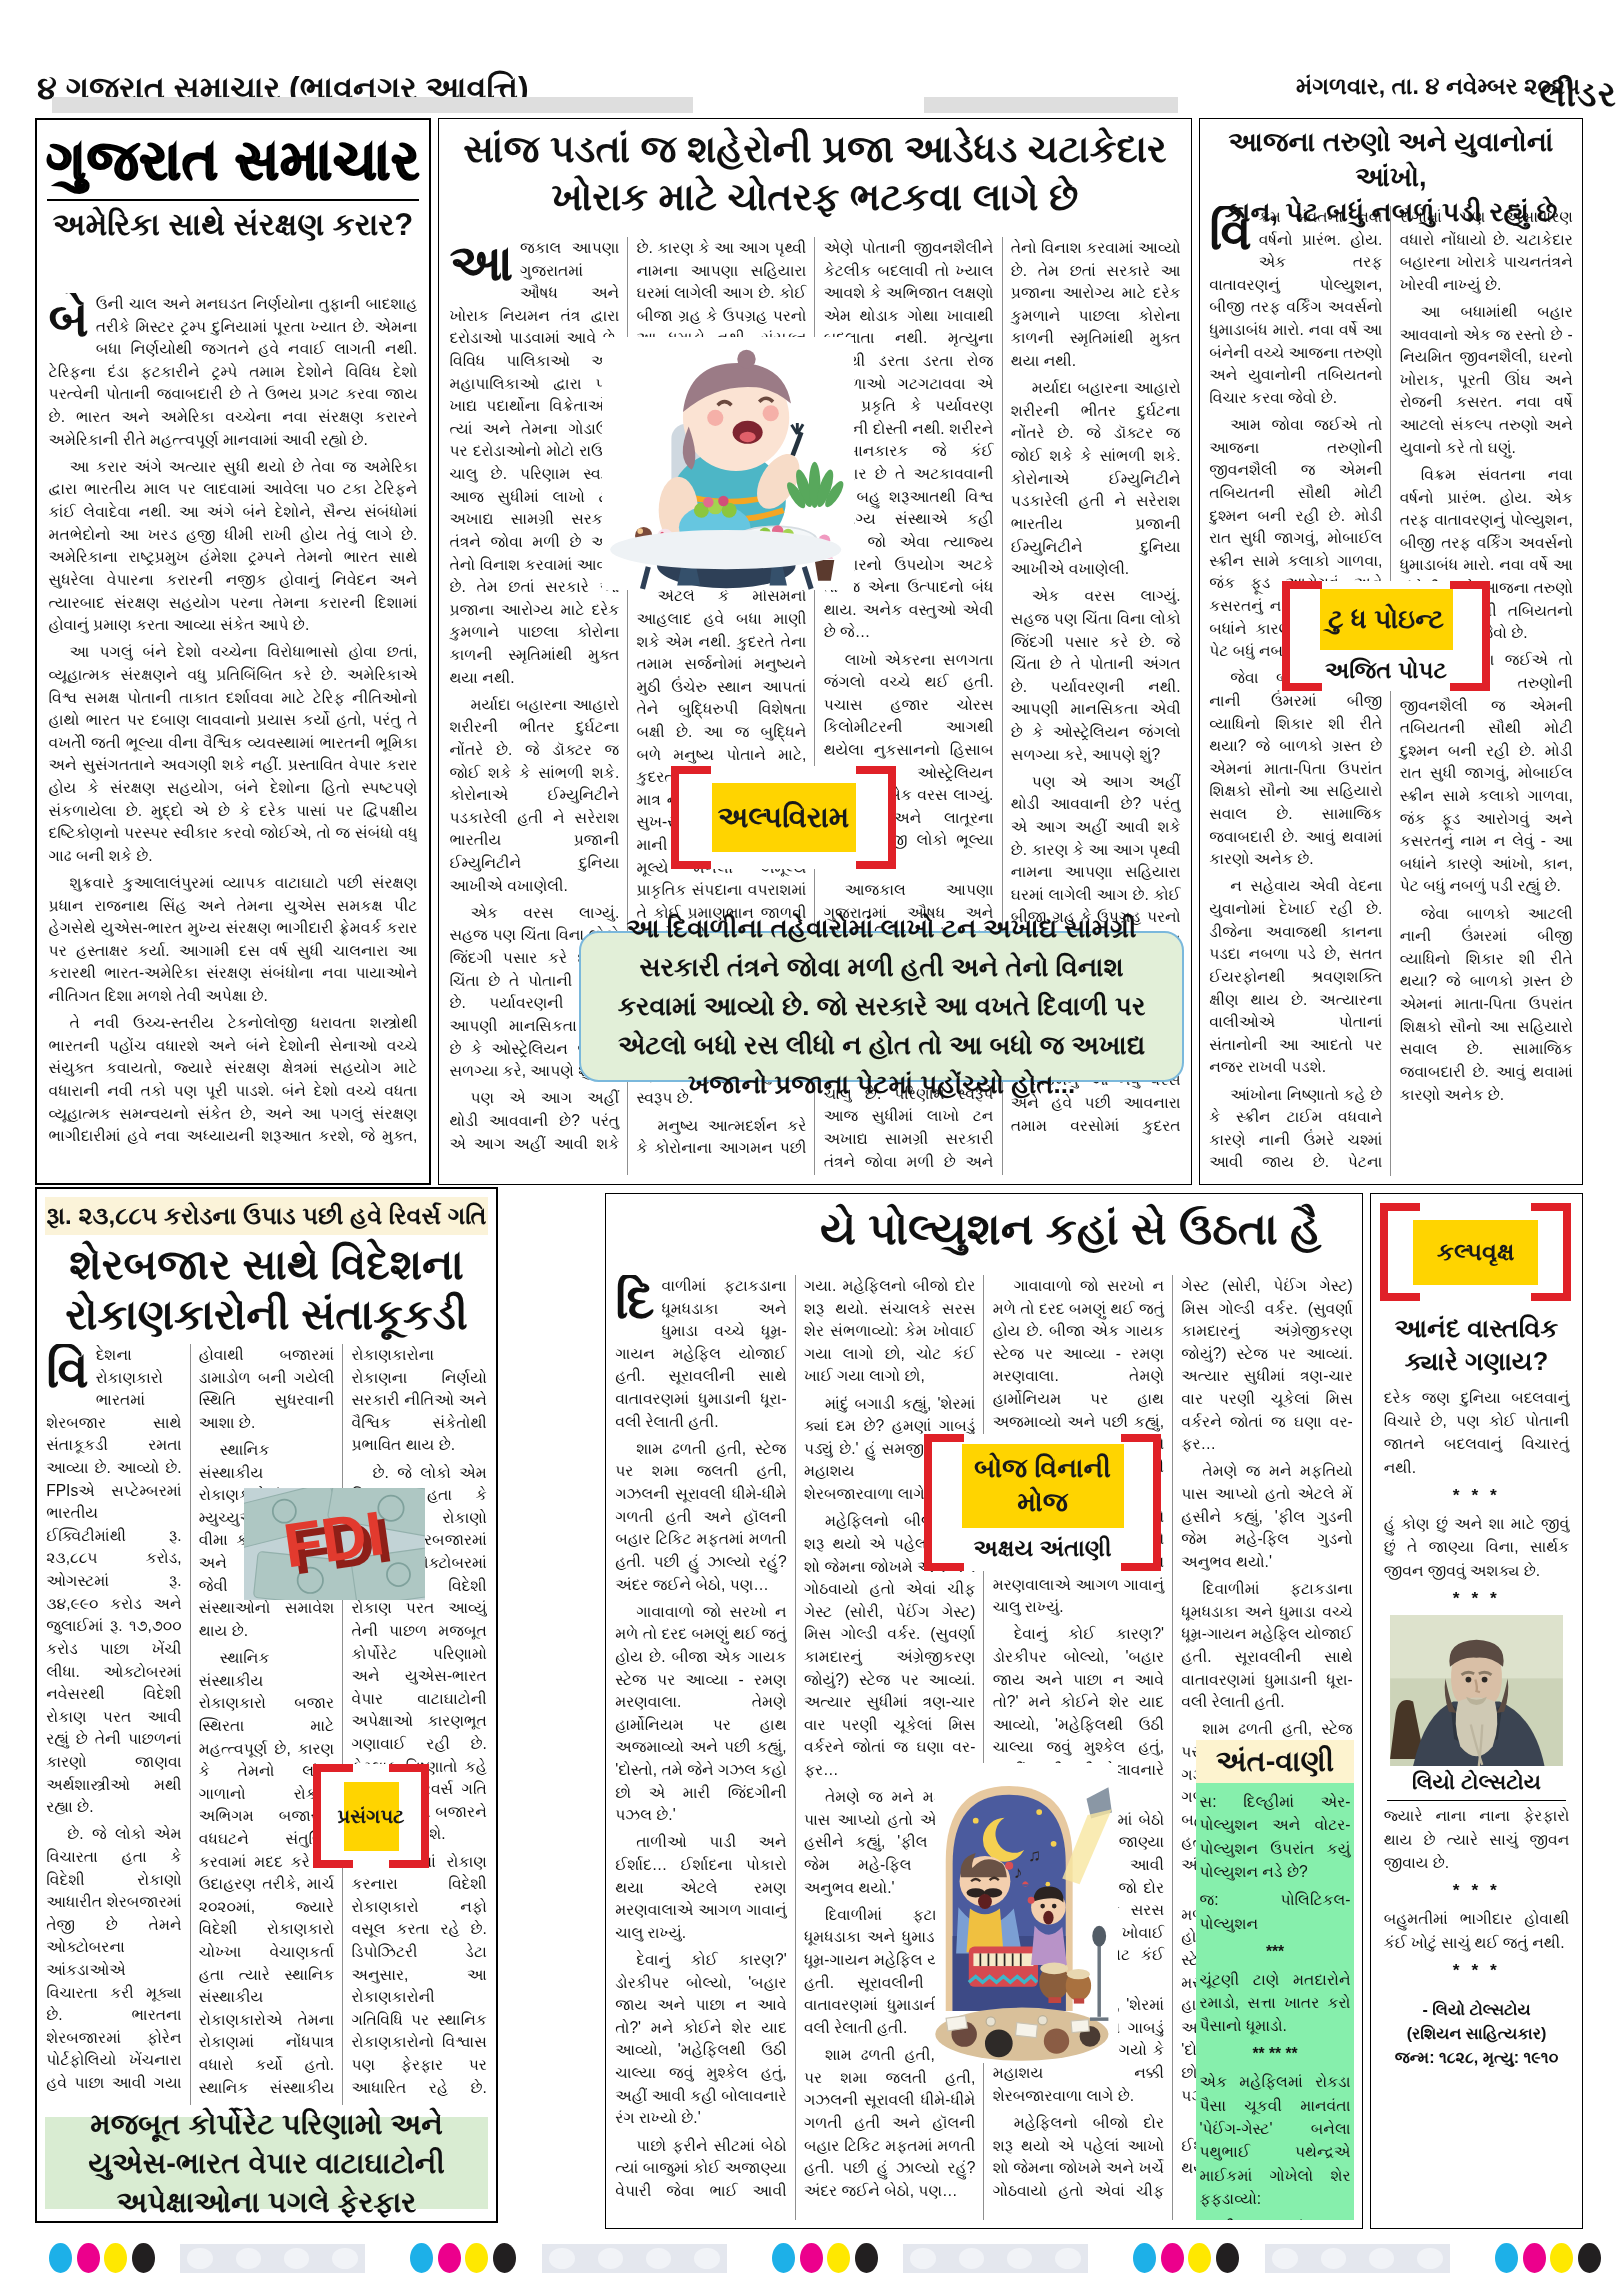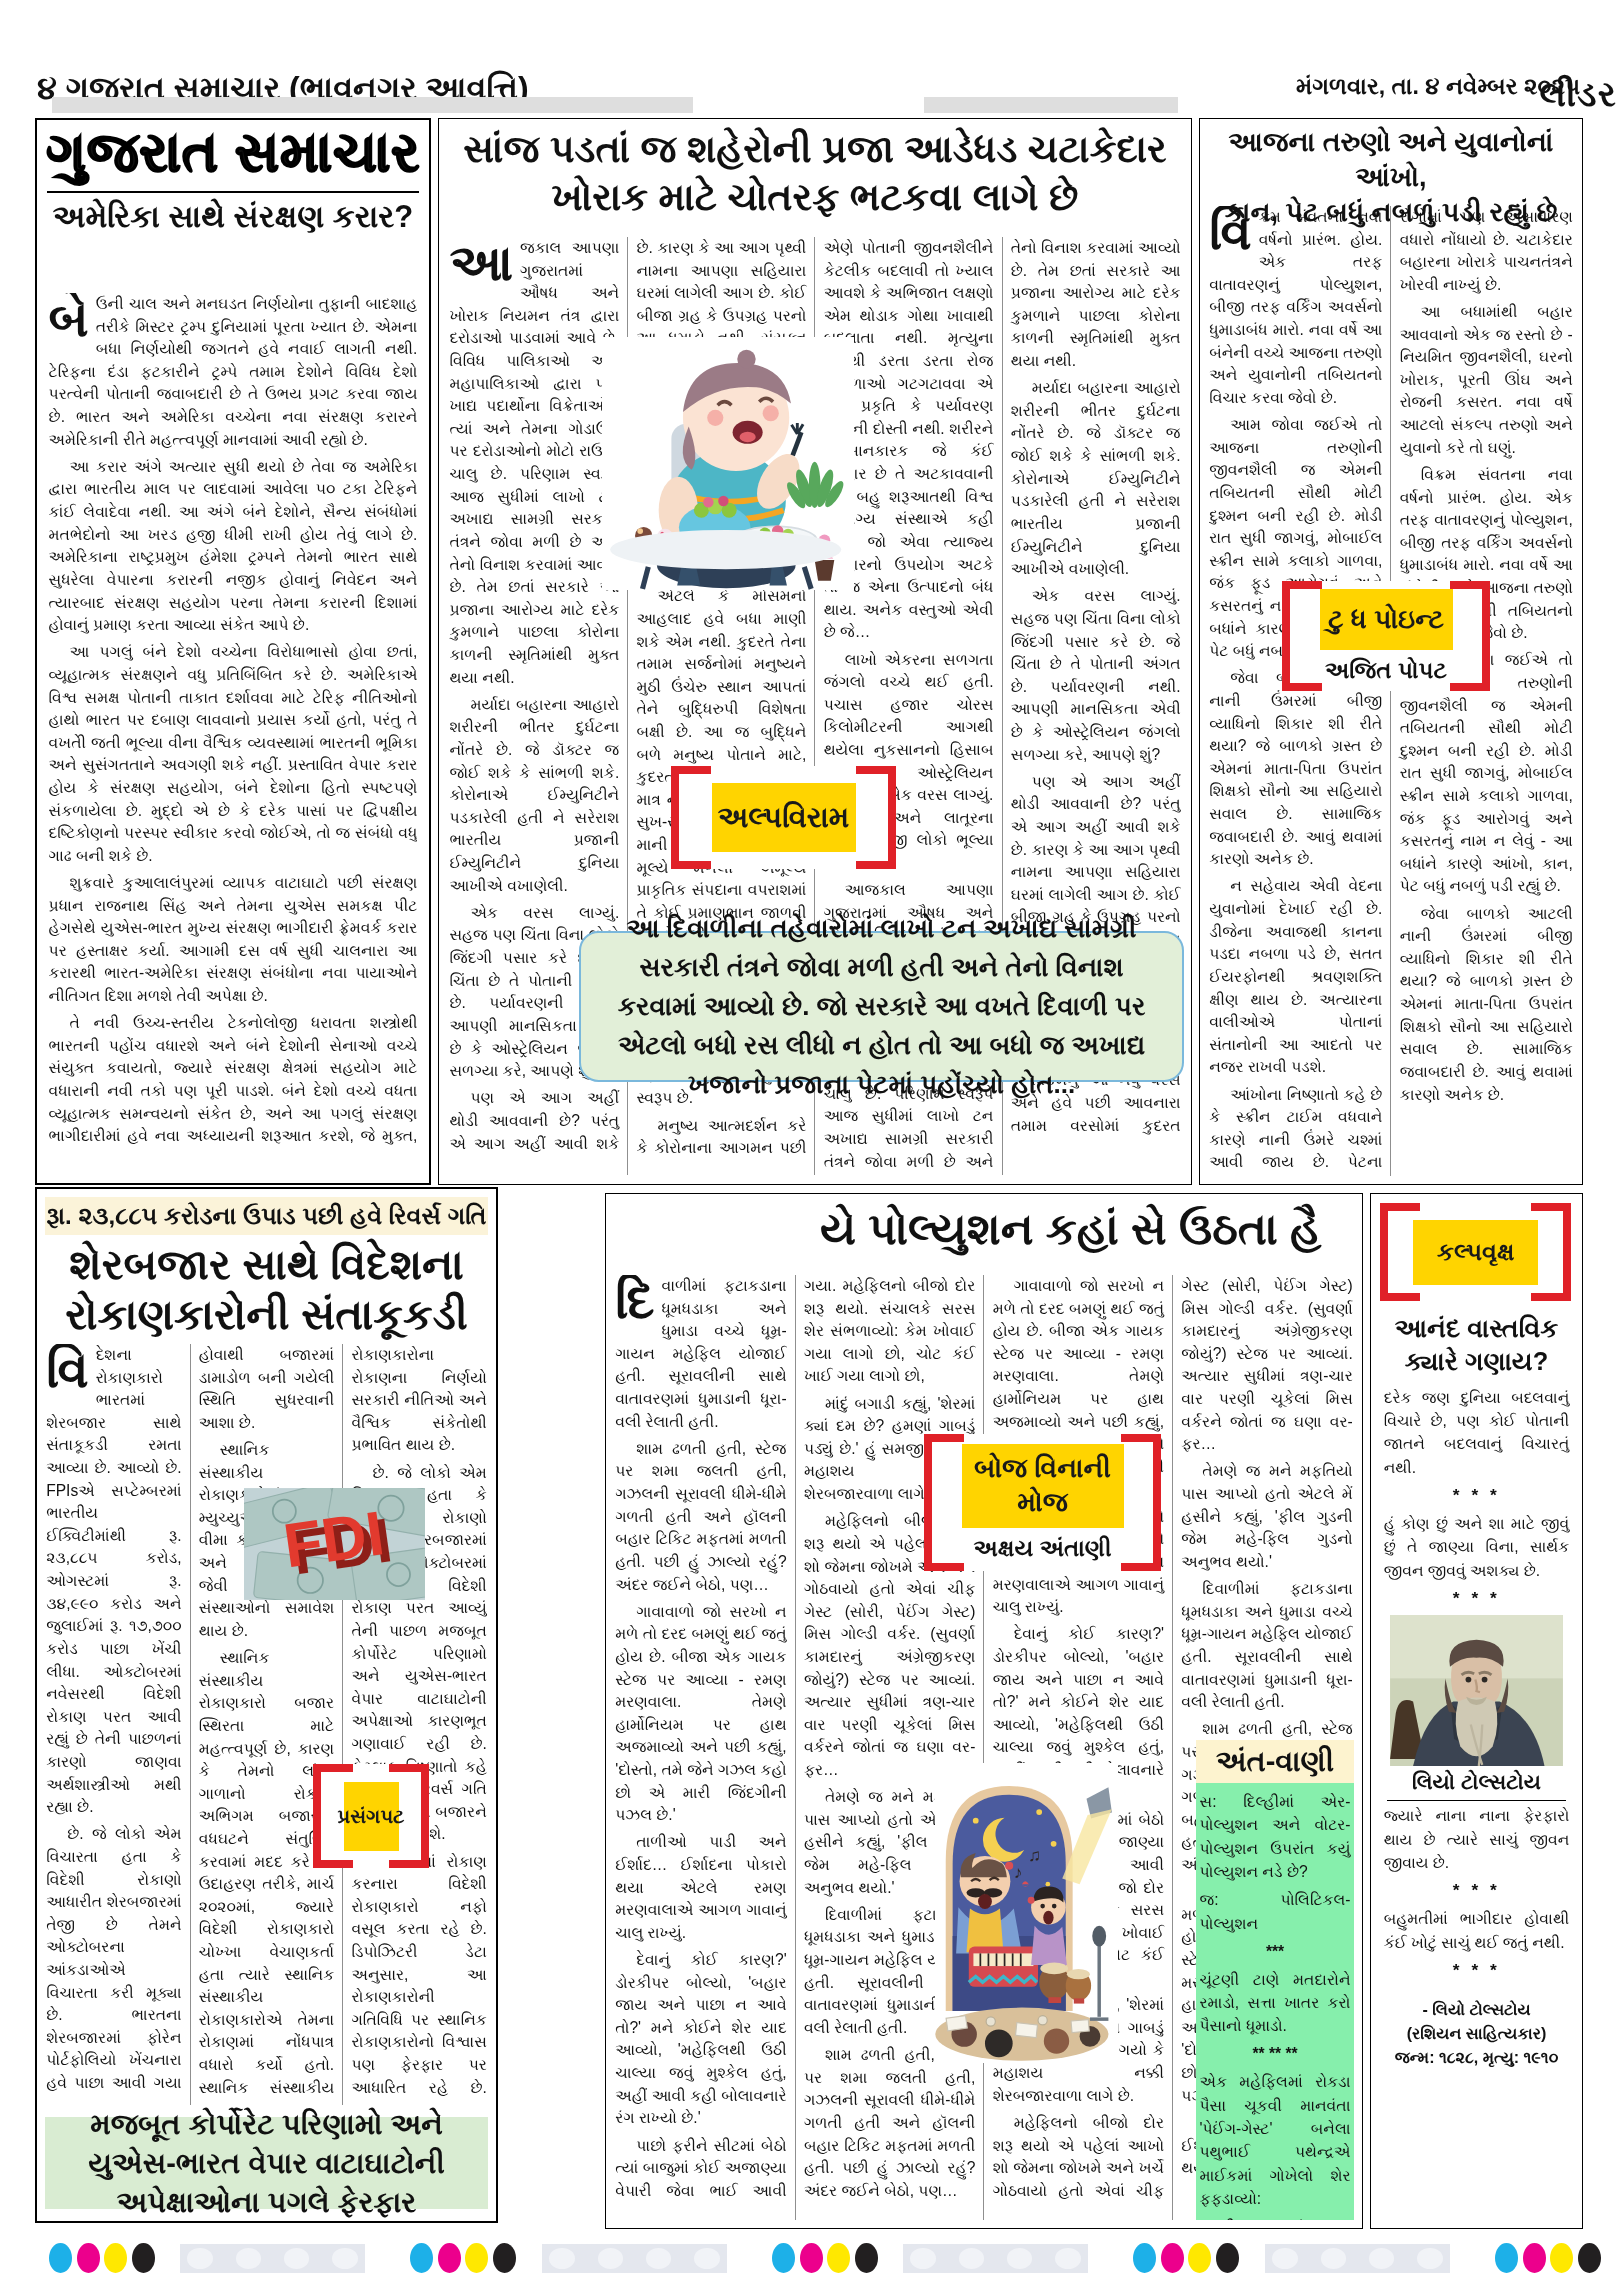--- a/index.html
+++ b/index.html
@@ -71,21 +71,21 @@
 <div class="abs hdr-left">
   <span>૪</span>
   <span>ગુજરાત સમાચાર (ભાવનગર આવૃત્તિ)</span>
 </div>
 <div class="abs hdr-section">લીડર</div>
 <div class="abs hdr-date">મંગળવાર, તા. ૪ નવેમ્બર ૨૦૨૫</div>
 <div class="graybar" style="left:52px;width:641px"></div>
 <div class="graybar" style="left:924px;width:254px"></div>
 
 <div class="nbox thick" style="left:35px;top:118px;width:396px;height:1067px">
-  <div class="masthead" style="">ગુજરાત સમાચાર</div>
+  <div class="masthead" style="margin-top:8px">ગુજરાત સમાચાર</div>
   <div style="border-top:2.3px solid #000;margin:5.8px 10.4px 0"></div>
   <div style="font-size:31px;font-weight:bold;text-align:center;margin:5.8px 0 8px">અમેરિકા સાથે સંરક્ષણ કરાર?</div>
   <div class="cols dropcap" style="left:11.6px;right:11.6px;top:173px;bottom:9.2px;column-count:1">
       <p>બેઉની ચાલ અને મનઘડત નિર્ણયોના તુફાની બાદશાહ તરીકે મિસ્ટર ટ્રમ્પ દુનિયામાં પૂરતા ખ્યાત છે. એમના બધા નિર્ણયોથી જગતને હવે નવાઈ લાગતી નથી. ટેરિફના દંડા ફટકારીને ટ્રમ્પે તમામ દેશોને વિવિધ દેશો પરત્વેની પોતાની જવાબદારી છે તે ઉભય પ્રગટ કરવા જાય છે. ભારત અને અમેરિકા વચ્ચેના નવા સંરક્ષણ કરારને અમેરિકાની રીતે મહત્ત્વપૂર્ણ માનવામાં આવી રહ્યો છે.</p>
       <p>આ કરાર અંગે અત્યાર સુધી થયો છે તેવા જ અમેરિકા દ્વારા ભારતીય માલ પર લાદવામાં આવેલા ૫૦ ટકા ટેરિફને કાંઈ લેવાદેવા નથી. આ અંગે બંને દેશોને, સૈન્ય સંબંધોમાં મતભેદોનો આ ખરડ હજી ધીમી રાખી હોય તેવું લાગે છે. અમેરિકાના રાષ્ટ્રપ્રમુખ હંમેશા ટ્રમ્પને તેમનો ભારત સાથે સુધરેલા વેપારના કરારની નજીક હોવાનું નિવેદન અને ત્યારબાદ સંરક્ષણ સહયોગ પરના તેમના કરારની દિશામાં હોવાનું પ્રમાણ કરતા આવ્યા સંકેત આપે છે.</p>
       <p>આ પગલું બંને દેશો વચ્ચેના વિરોધાભાસો હોવા છતાં, વ્યૂહાત્મક સંરક્ષણને વધુ પ્રતિબિંબિત કરે છે. અમેરિકાએ વિશ્વ સમક્ષ પોતાની તાકાત દર્શાવવા માટે ટેરિફ નીતિઓનો હાથો ભારત પર દબાણ લાવવાનો પ્રયાસ કર્યો હતો, પરંતુ તે વખતેી જતી ભૂલ્યા વીના વૈશ્વિક વ્યવસ્થામાં ભારતની ભૂમિકા અને સુસંગતતાને અવગણી શકે નહીં. પ્રસ્તાવિત વેપાર કરાર હોય કે સંરક્ષણ સહયોગ, બંને દેશોના હિતો સ્પષ્ટપણે સંકળાયેલા છે. મુદ્દો એ છે કે દરેક પાસાં પર દ્વિપક્ષીય દષ્ટિકોણનો પરસ્પર સ્વીકાર કરવો જોઈએ, તો જ સંબંધો વધુ ગાઢ બની શકે છે.</p>
       <p>શુક્રવારે કુઆલાલંપુરમાં વ્યાપક વાટાઘાટો પછી સંરક્ષણ પ્રધાન રાજનાથ સિંહ અને તેમના યુએસ સમકક્ષ પીટ હેગસેથે યુએસ-ભારત મુખ્ય સંરક્ષણ ભાગીદારી ફ્રેમવર્ક કરાર પર હસ્તાક્ષર કર્યા. આગામી દસ વર્ષ સુધી ચાલનારા આ કરારથી ભારત-અમેરિકા સંરક્ષણ સંબંધોના નવા પાયાઓને નીતિગત દિશા મળશે તેવી અપેક્ષા છે.</p>
       <p>તે નવી ઉચ્ચ-સ્તરીય ટેકનોલોજી ધરાવતા શસ્ત્રોથી ભારતની પહોંચ વધારશે અને બંને દેશોની સેનાઓ વચ્ચે સંયુક્ત કવાયતો, જ્યારે સંરક્ષણ ક્ષેત્રમાં સહયોગ માટે વધારાની નવી તકો પણ પૂરી પાડશે. બંને દેશો વચ્ચે વધતા વ્યૂહાત્મક સમન્વયનો સંકેત છે, અને આ પગલું સંરક્ષણ ભાગીદારીમાં હવે નવા અધ્યાયની શરૂઆત કરશે, જે મુક્ત, ખુલ્લા અને નિયમ આધારિત ઈન્ડો-પેસિફિક ક્ષેત્રને સુનિશ્ચિત કરવામાં પણ મહત્ત્વપૂર્ણ સાબિત થઈ શકે છે.</p>
     </div>
 </div>

